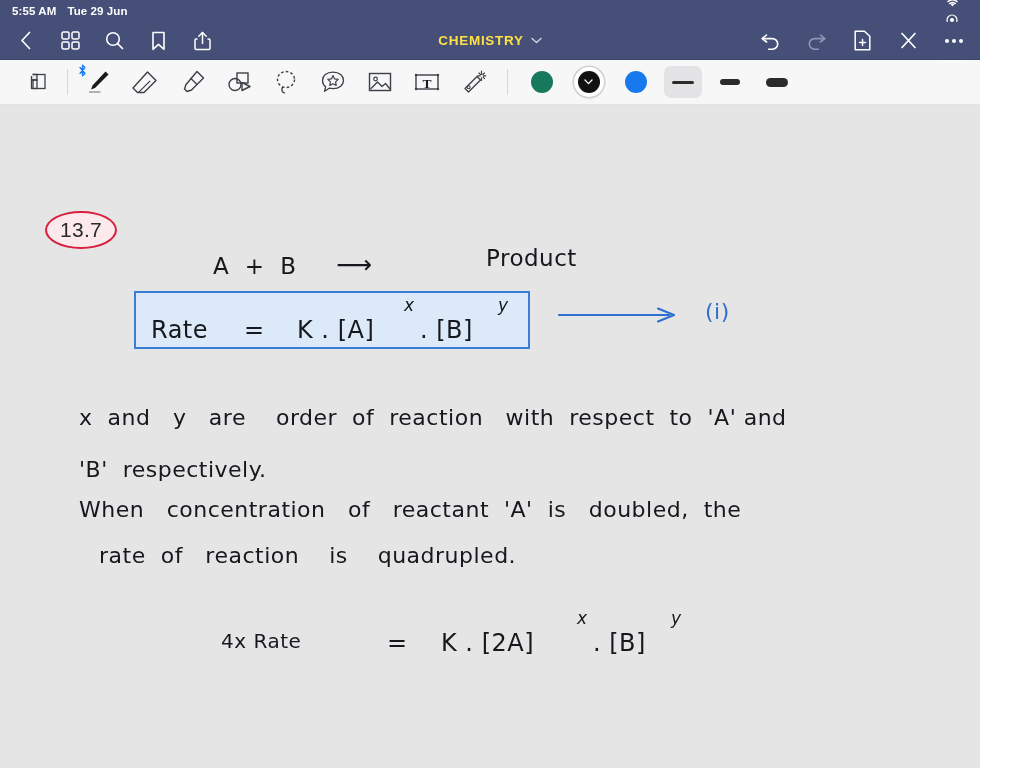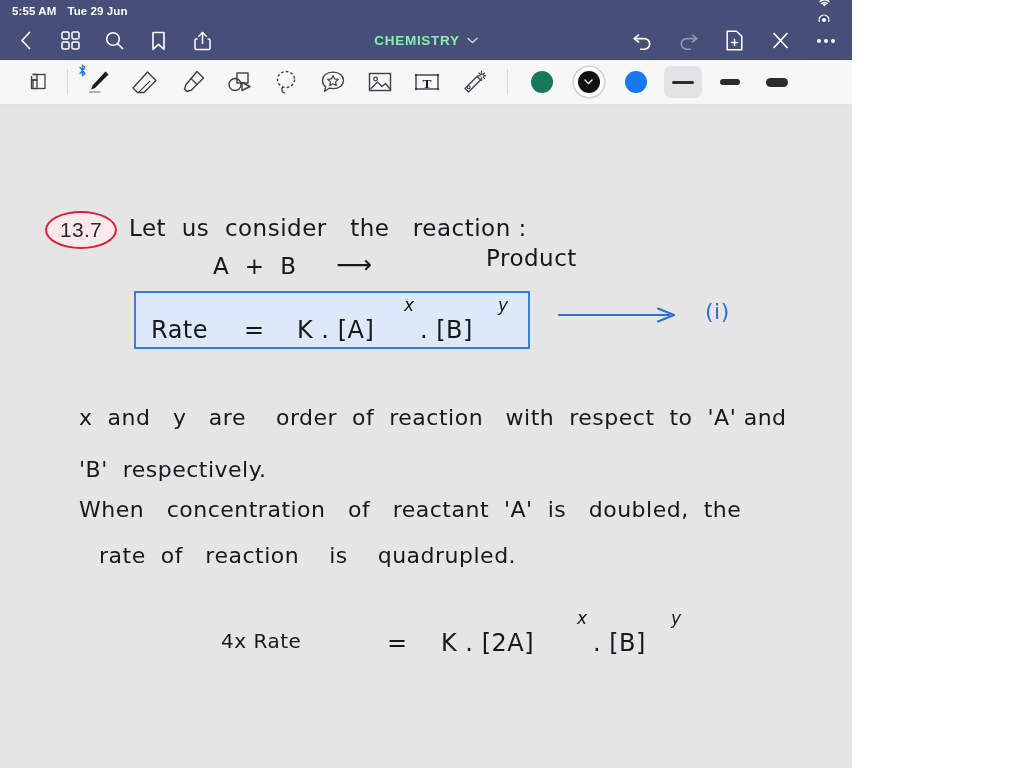--- a/index.html
+++ b/index.html
@@ -1,21 +1,21 @@
 <!DOCTYPE html>
 <html><head>
 <meta charset="utf-8">
 <style>
   * { box-sizing: border-box; margin: 0; padding: 0; }
   html, body {
     width: 1024px; height: 768px;
     font-family: "Liberation Sans", sans-serif;
     background: #ffffff; overflow: hidden;
   }
-  #app { position: relative; width: 852px; height: 768px; }
+  #app { position: relative; width: 980px; height: 768px; }
 
   
   .status-bar {
     height: 22px; background: #454f77; color: #ffffff;
     display: flex; align-items: center; justify-content: space-between;
     padding: 0 9px 0 12px; font-size: 11.5px; font-weight: bold;
     letter-spacing: .1px;
   }
   .status-left { display: flex; align-items: center; gap: 11px; }
   .status-right { display: flex; align-items: center; gap: 6px; flex-direction: column; }
@@ -52,21 +52,21 @@
   .nav-btn {
     display: flex; align-items: center; justify-content: center;
     width: 24px; height: 24px; cursor: pointer;
   }
   .nav-title {
     position: absolute; left: 0; right: 0; top: 0; bottom: 0;
     display: flex; align-items: center; justify-content: center;
     gap: 7px; pointer-events: none;
   }
   .nav-title span {
-    font-size: 13.5px; font-weight: bold; letter-spacing: .7px; color: #86efac;
+    font-size: 13.5px; font-weight: bold; letter-spacing: .7px; color: #fde047;
   }
   .nav-title .chev { pointer-events: auto; cursor: pointer; display:flex; }
 
   
   .toolbar {
     height: 45px; background: #f7f7f8;
     display: flex; align-items: center; padding: 0 14px;
     border-bottom: 1px solid #e2e2e4;
   }
   .tb-group { display: flex; align-items: center; }
@@ -365,21 +365,20 @@
     </div>
   </div>
 
   <div class="page">
 
     <div class="qnum">
       <div class="ell"></div>
       <div class="txt">13.7</div>
     </div>
 
-    <div class="hw hand" style="left:128px; top:110px; font-size:23px;">Let  us  consider   the   reaction :</div>
 
     <div class="hw hand" style="left:212px; top:148px; font-size:23px;">A  +  B</div>
     <div class="hw hand" style="left:335px; top:145px; font-size:25px; letter-spacing:-2px;">⟶</div>
     <div class="hw hand" style="left:485px; top:140px; font-size:23px;">Product</div>
 
     <div class="rate-box"></div>
     <div class="hw hand" style="left:150px; top:211px; font-size:24px;">Rate</div>
     <div class="hw hand" style="left:243px; top:211px; font-size:24px;">=</div>
     <div class="hw hand" style="left:296px; top:211px; font-size:24px;">K . [A]</div>
     <div class="hw hand" style="left:403px; top:190px; font-size:17px; font-style:italic;">x</div>

